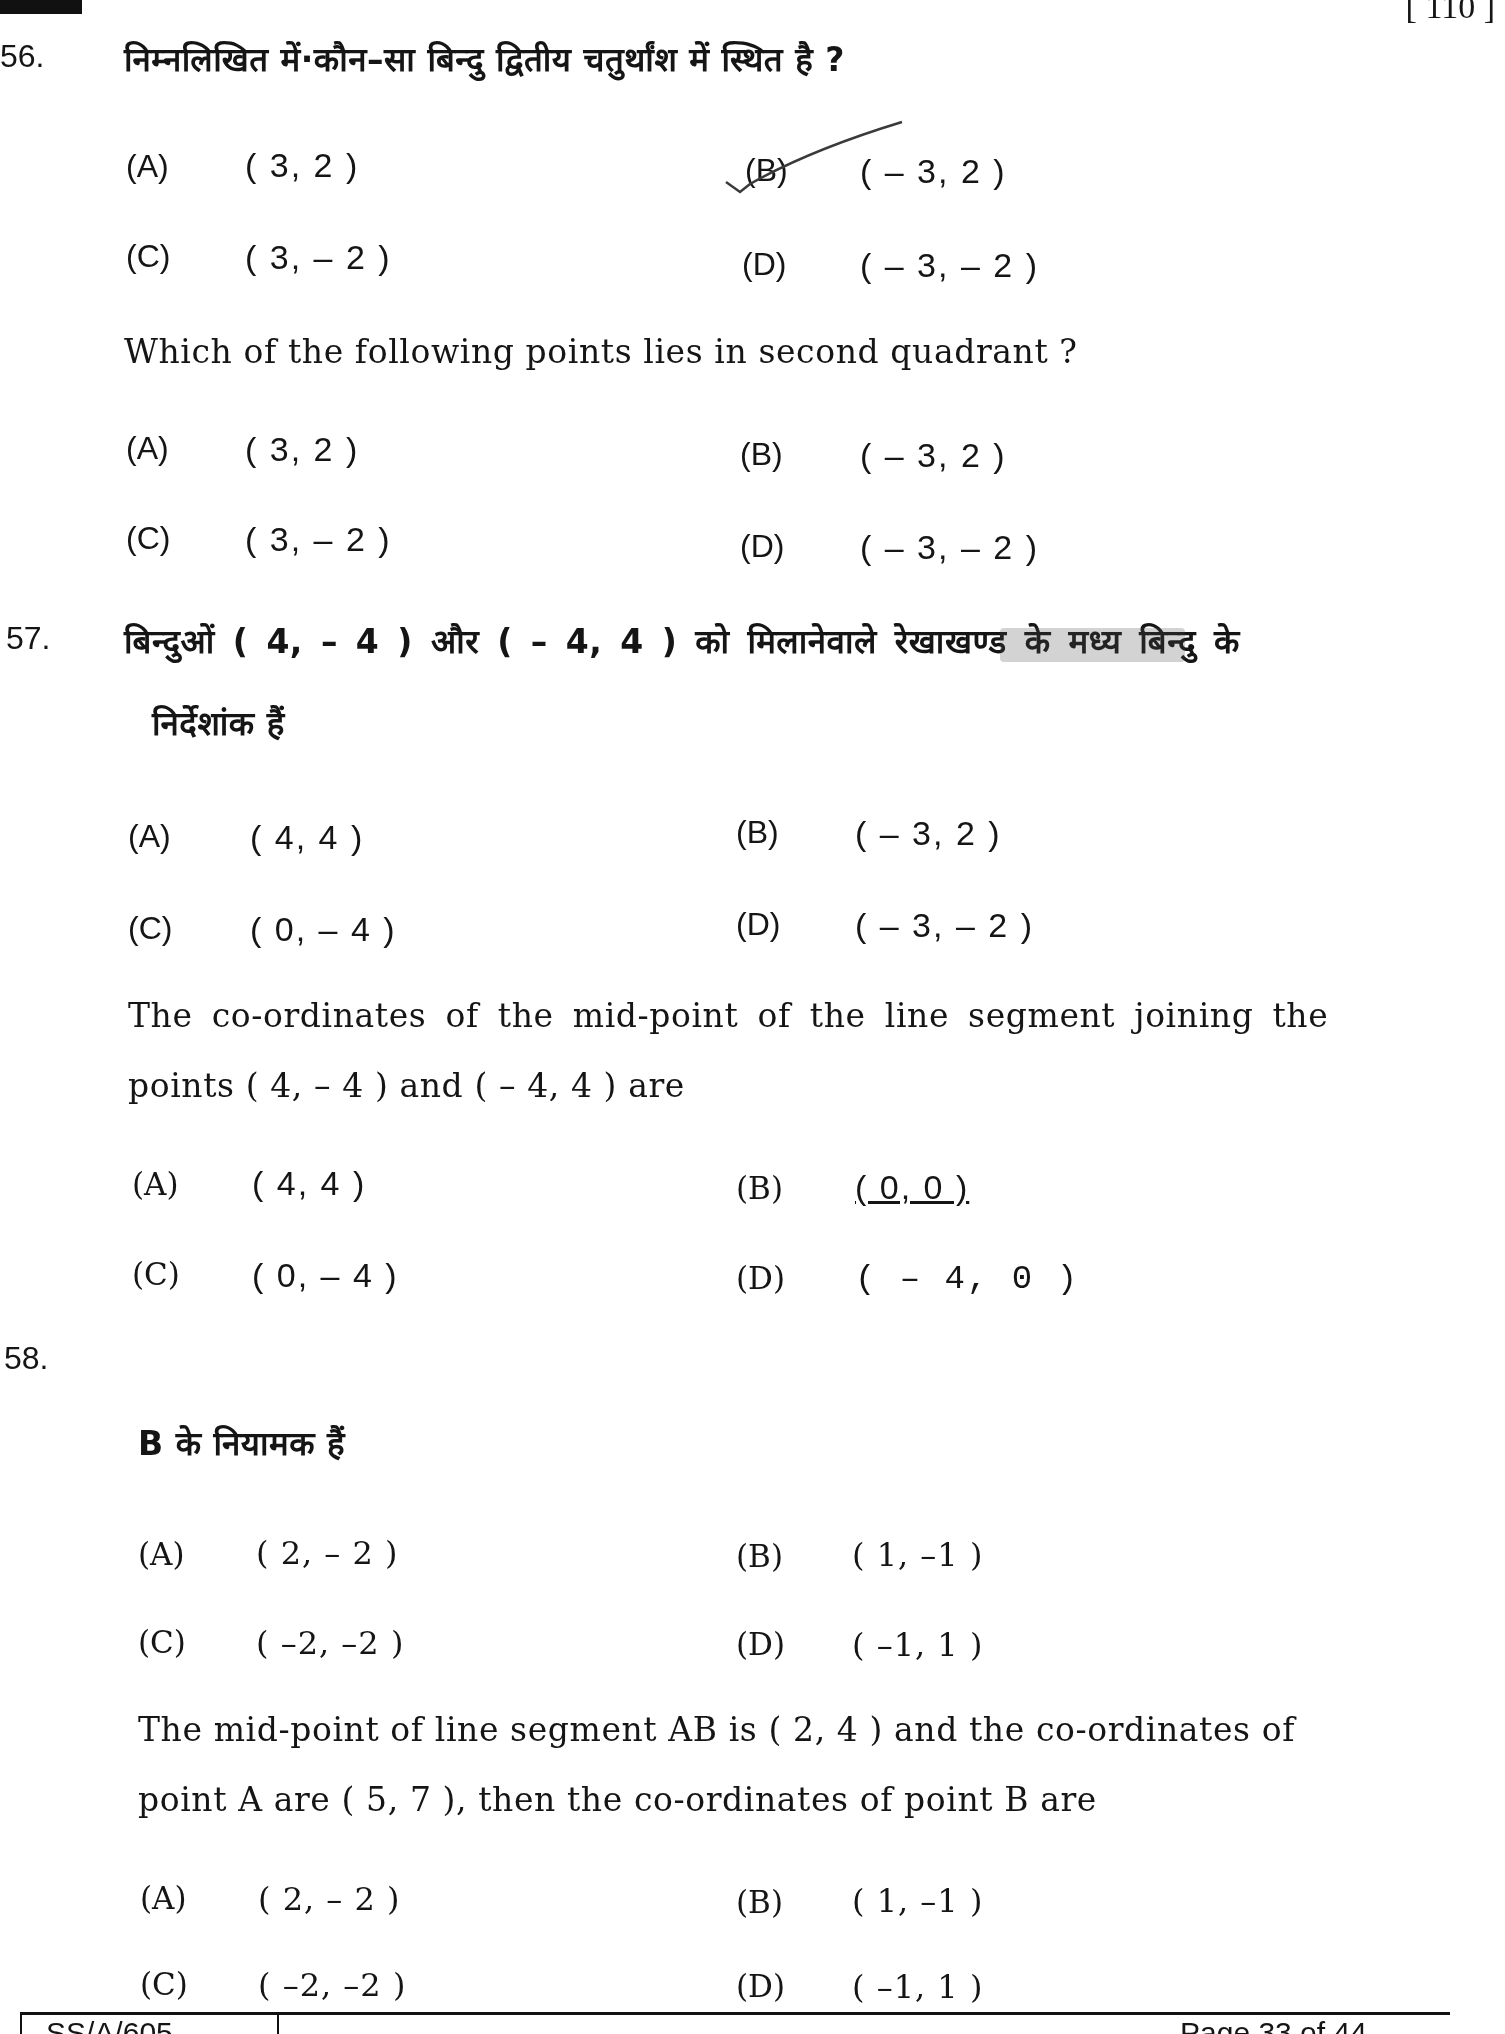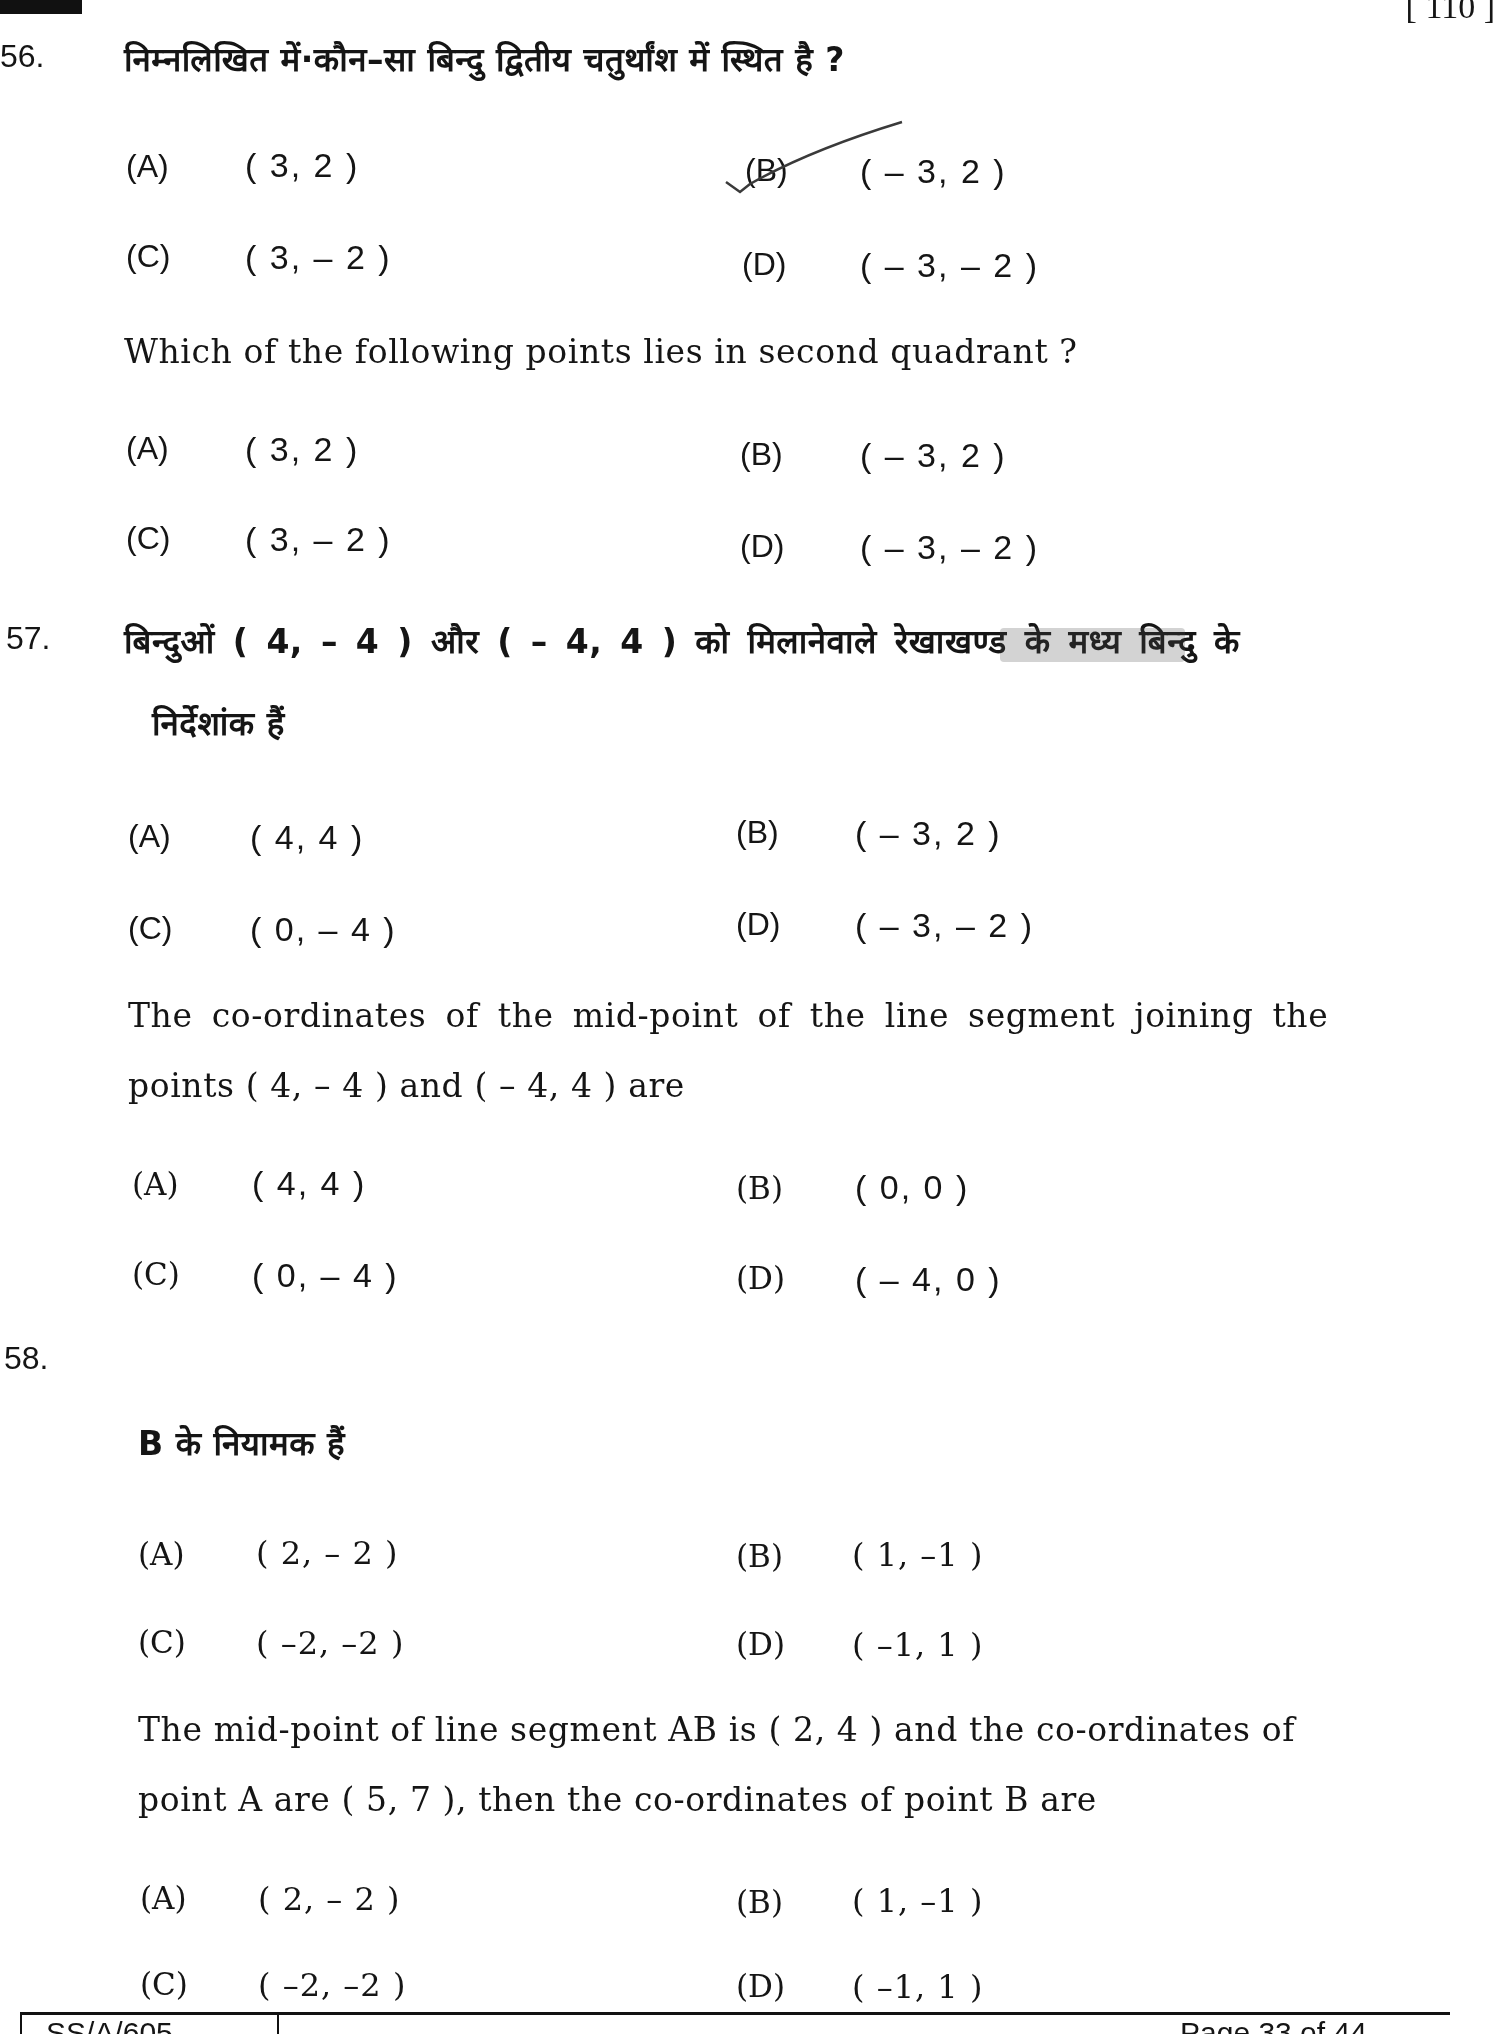--- a/index.html
+++ b/index.html
@@ -70,25 +70,25 @@
   <div class="abs opt-val" style="left:250px;top:910px;">( 0, – 4 )</div>
   <div class="abs opt-lbl" style="left:736px;top:906px;">(D)</div>
   <div class="abs opt-val" style="left:855px;top:906px;">( – 3, – 2 )</div>
 
   <div class="abs eng" style="left:128px;top:996px;word-spacing:8px;">The co-ordinates of the mid-point of the line segment joining the</div>
   <div class="abs eng" style="left:128px;top:1066px;">points ( 4, – 4 ) and ( – 4, 4 ) are</div>
 
   <div class="abs opt-lbl serif" style="left:132px;top:1166px;">(A)</div>
   <div class="abs opt-val" style="left:252px;top:1164px;">( 4, 4 )</div>
   <div class="abs opt-lbl serif" style="left:736px;top:1170px;">(B)</div>
-  <div class="abs opt-val" style="left:855px;top:1168px;">( 0, 0 )</div>
+  <div class="abs opt-val" style="left:855px;top:1168px;text-decoration:underline;">( 0, 0 )</div>
   <div class="abs opt-lbl serif" style="left:132px;top:1256px;">(C)</div>
   <div class="abs opt-val" style="left:252px;top:1256px;">( 0, – 4 )</div>
   <div class="abs opt-lbl serif" style="left:736px;top:1260px;">(D)</div>
-  <div class="abs opt-val" style="left:855px;top:1260px;">( – 4, 0 )</div>
+  <div class="abs opt-val" style="left:855px;top:1260px;font-family:Liberation Mono, monospace;">( – 4, 0 )</div>
 
   <div class="abs qnum" style="left:4px;top:1340px;">58.</div>
   <div class="abs hindi" style="left:138px;top:1420px;">B के नियामक हैं</div>
 
   <div class="abs opt-lbl serif" style="left:138px;top:1536px;">(A)</div>
   <div class="abs opt-val serif" style="left:256px;top:1534px;">( 2, – 2 )</div>
   <div class="abs opt-lbl serif" style="left:736px;top:1538px;">(B)</div>
   <div class="abs opt-val serif" style="left:852px;top:1536px;">( 1, –1 )</div>
   <div class="abs opt-lbl serif" style="left:138px;top:1624px;">(C)</div>
   <div class="abs opt-val serif" style="left:256px;top:1624px;">( –2, –2 )</div>

